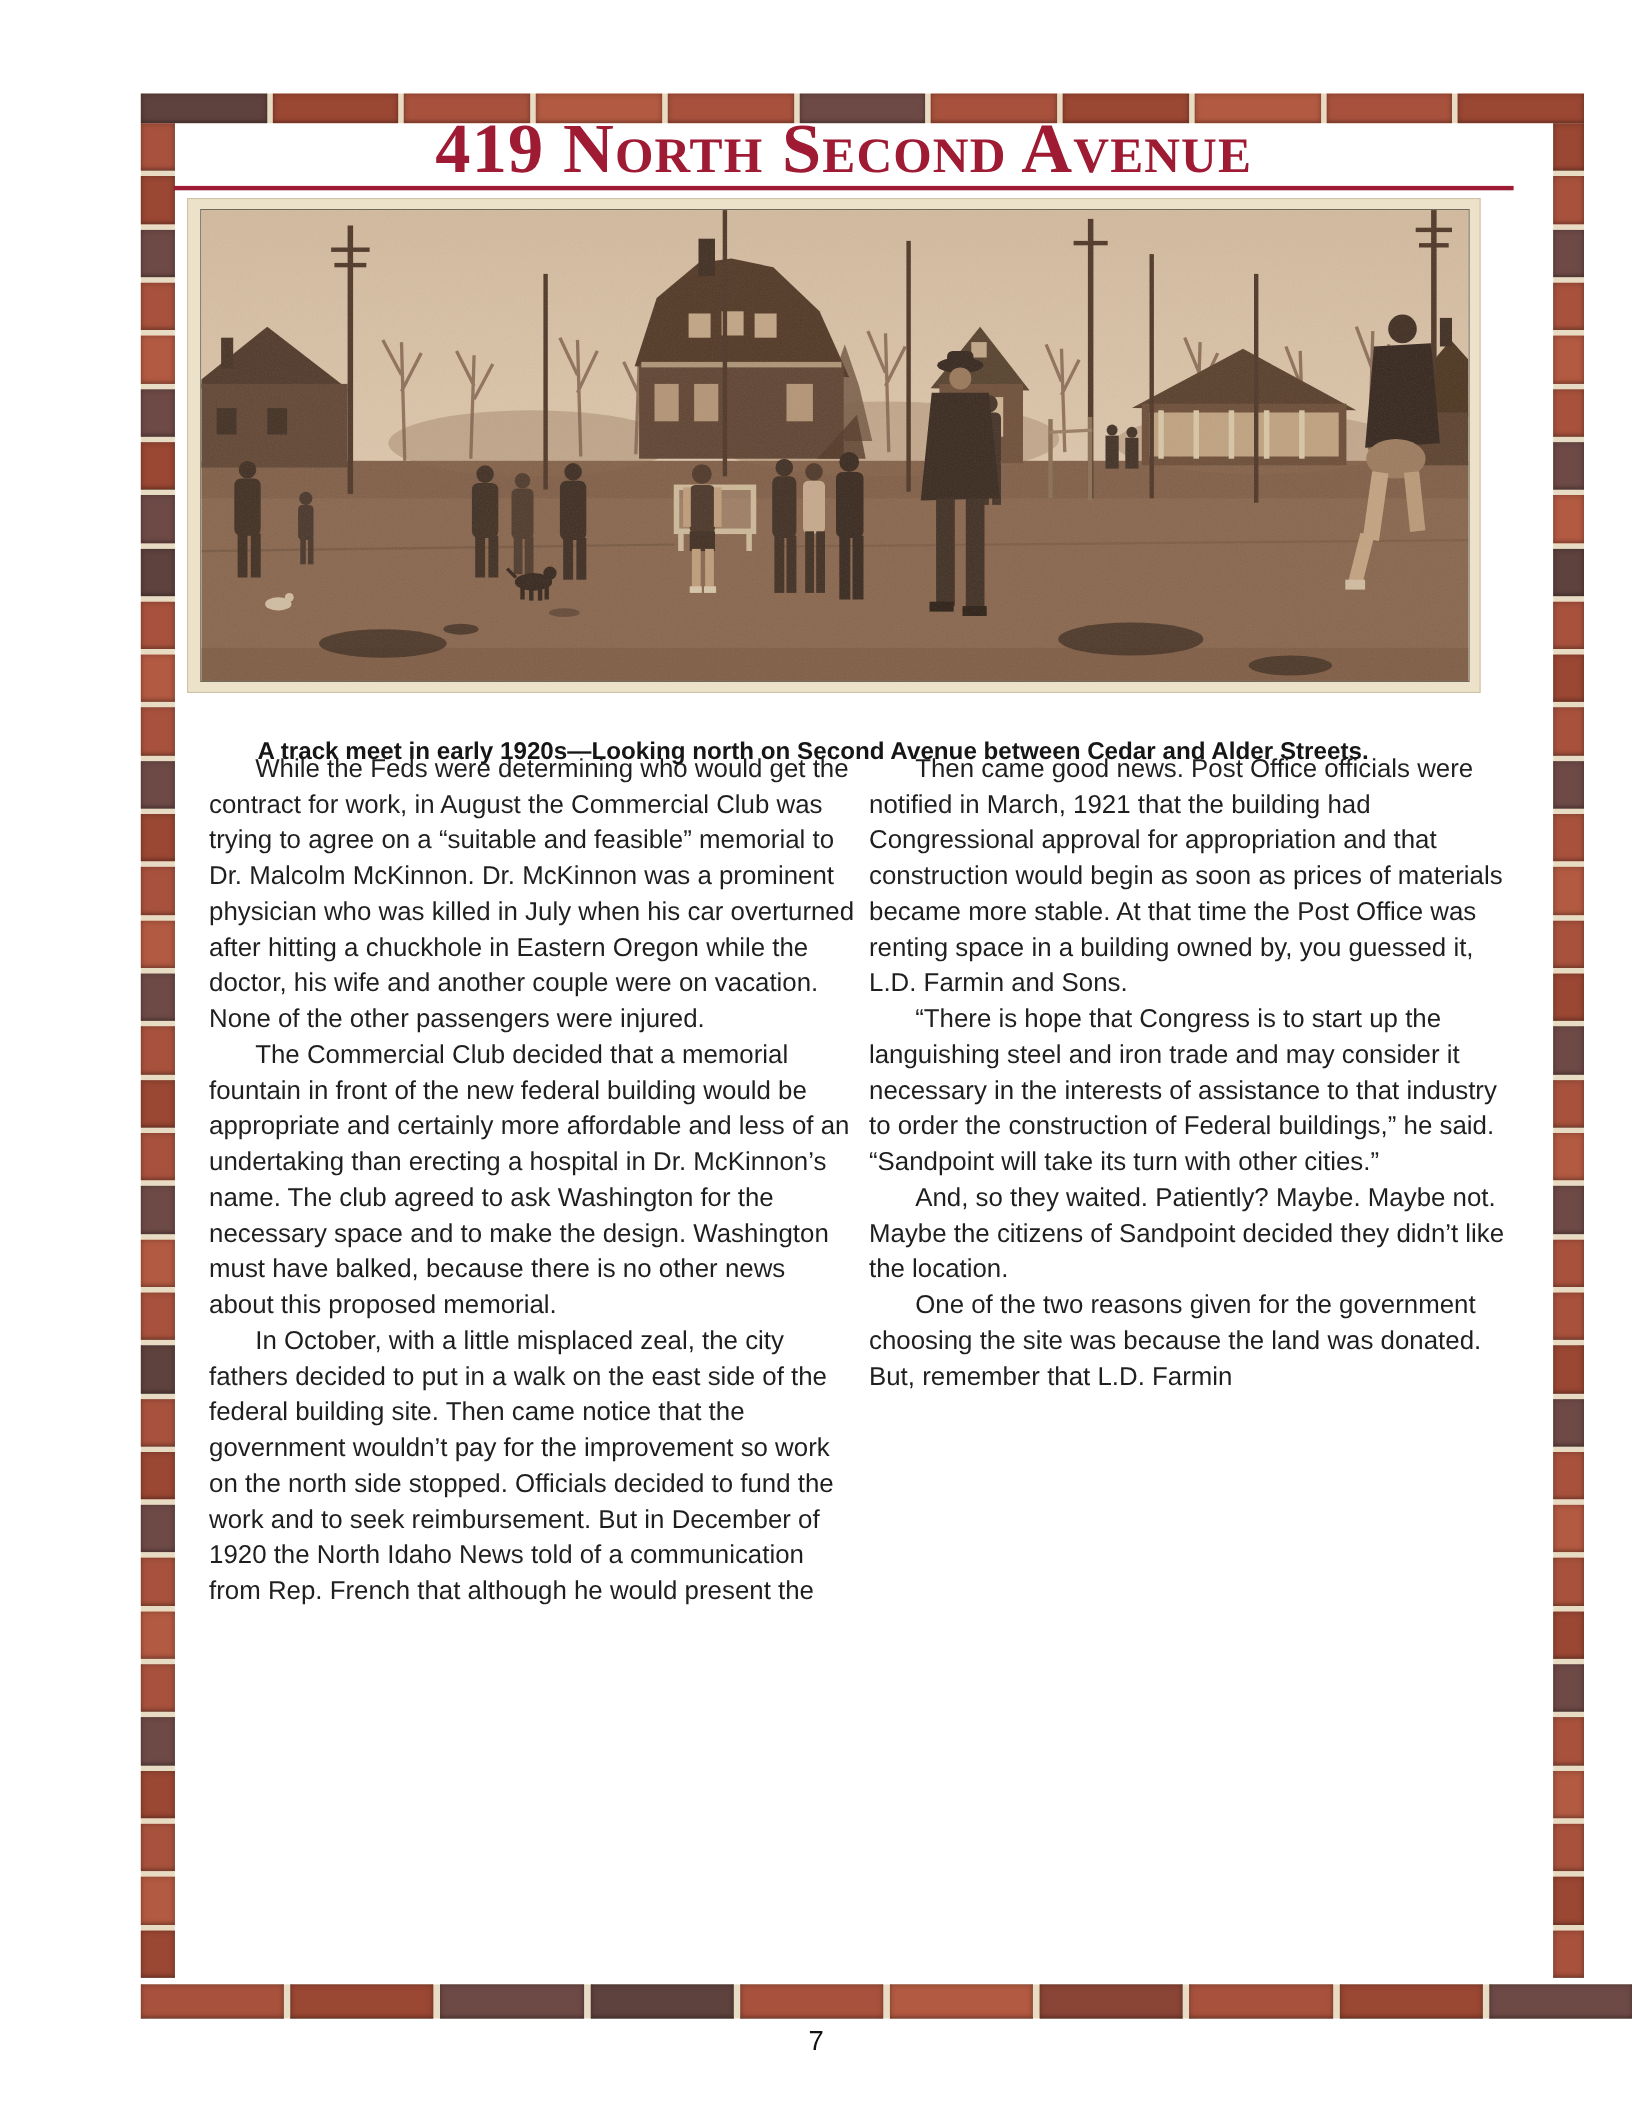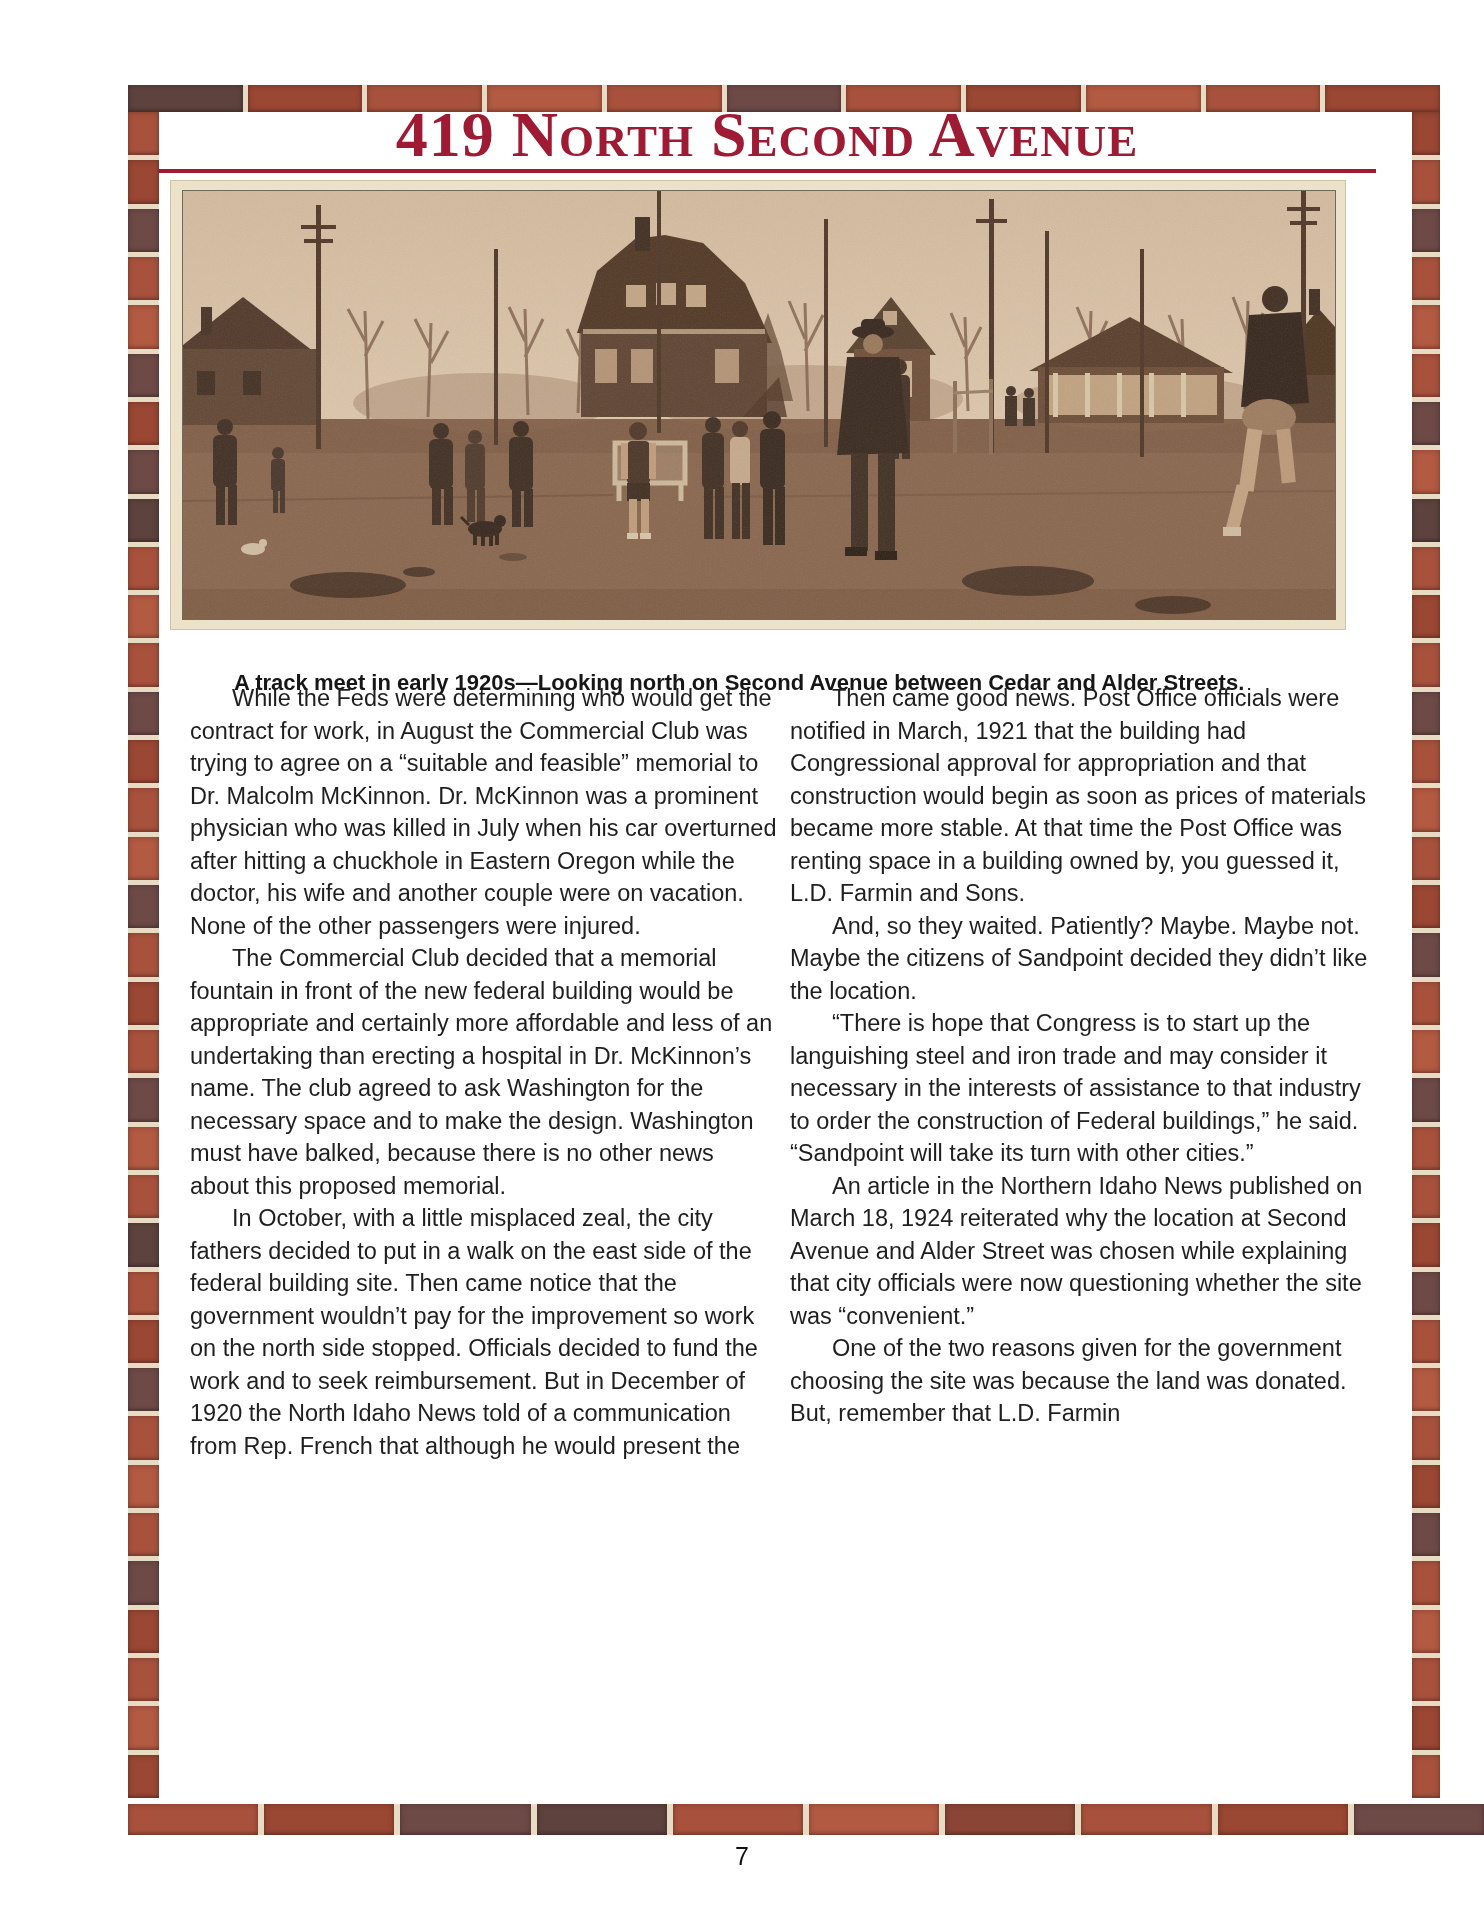--- a/index.html
+++ b/index.html
@@ -383,20 +383,19 @@
   </div>
   <div id="photo-caption">A track meet in early 1920s—Looking north on Second Avenue between Cedar and Alder Streets.</div>
 
   <div id="col-left" class="col">
       <p class="para indent">While the Feds were determining who would get the contract for work, in August the Commercial Club was trying to agree on a “suitable and feasible” memorial to Dr. Malcolm McKinnon. Dr. McKinnon was a prominent physician who was killed in July when his car overturned after hitting a chuckhole in Eastern Oregon while the doctor, his wife and another couple were on vacation. None of the other passengers were injured.</p>
       <p class="para indent">The Commercial Club decided that a memorial fountain in front of the new federal building would be appropriate and certainly more affordable and less of an undertaking than erecting a hospital in Dr. McKinnon’s name. The club agreed to ask Washington for the necessary space and to make the design. Washington must have balked, because there is no other news about this proposed memorial.</p>
       <p class="para indent">In October, with a little misplaced zeal, the city fathers decided to put in a walk on the east side of the federal building site. Then came notice that the government wouldn’t pay for the improvement so work on the north side stopped. Officials decided to fund the work and to seek reimbursement. But in December of 1920 the North Idaho News told of a communication from Rep. French that although he would present the</p>
     </div>
   <div id="col-right" class="col">
       <p class="para indent">Then came good news. Post Office officials were notified in March, 1921 that the building had Congressional approval for appropriation and that construction would begin as soon as prices of materials became more stable. At that time the Post Office was renting space in a building owned by, you guessed it, L.D. Farmin and Sons.</p>
+      <p class="para indent">“There is hope that Congress is to start up the languishing steel and iron trade and may consider it necessary in the interests of assistance to that industry to order the construction of Federal buildings,” he said. “Sandpoint will take its turn with other cities.”</p>
       <p class="para indent">And, so they waited. Patiently? Maybe. Maybe not. Maybe the citizens of Sandpoint decided they didn’t like the location.</p>
-      <p class="para indent">“There is hope that Congress is to start up the languishing steel and iron trade and may consider it necessary in the interests of assistance to that industry to order the construction of Federal buildings,” he said. “Sandpoint will take its turn with other cities.”</p>
-      <p class="para indent">An article in the Northern Idaho News published on March 18, 1924 reiterated why the location at Second Avenue and Alder Street was chosen while explaining that city officials were now questioning whether the site was “convenient.”</p>
       <p class="para indent">One of the two reasons given for the government choosing the site was because the land was donated. But, remember that L.D. Farmin</p>
     </div>
 
   <div id="page-number">7</div>
 </div>
 
 </body></html>

